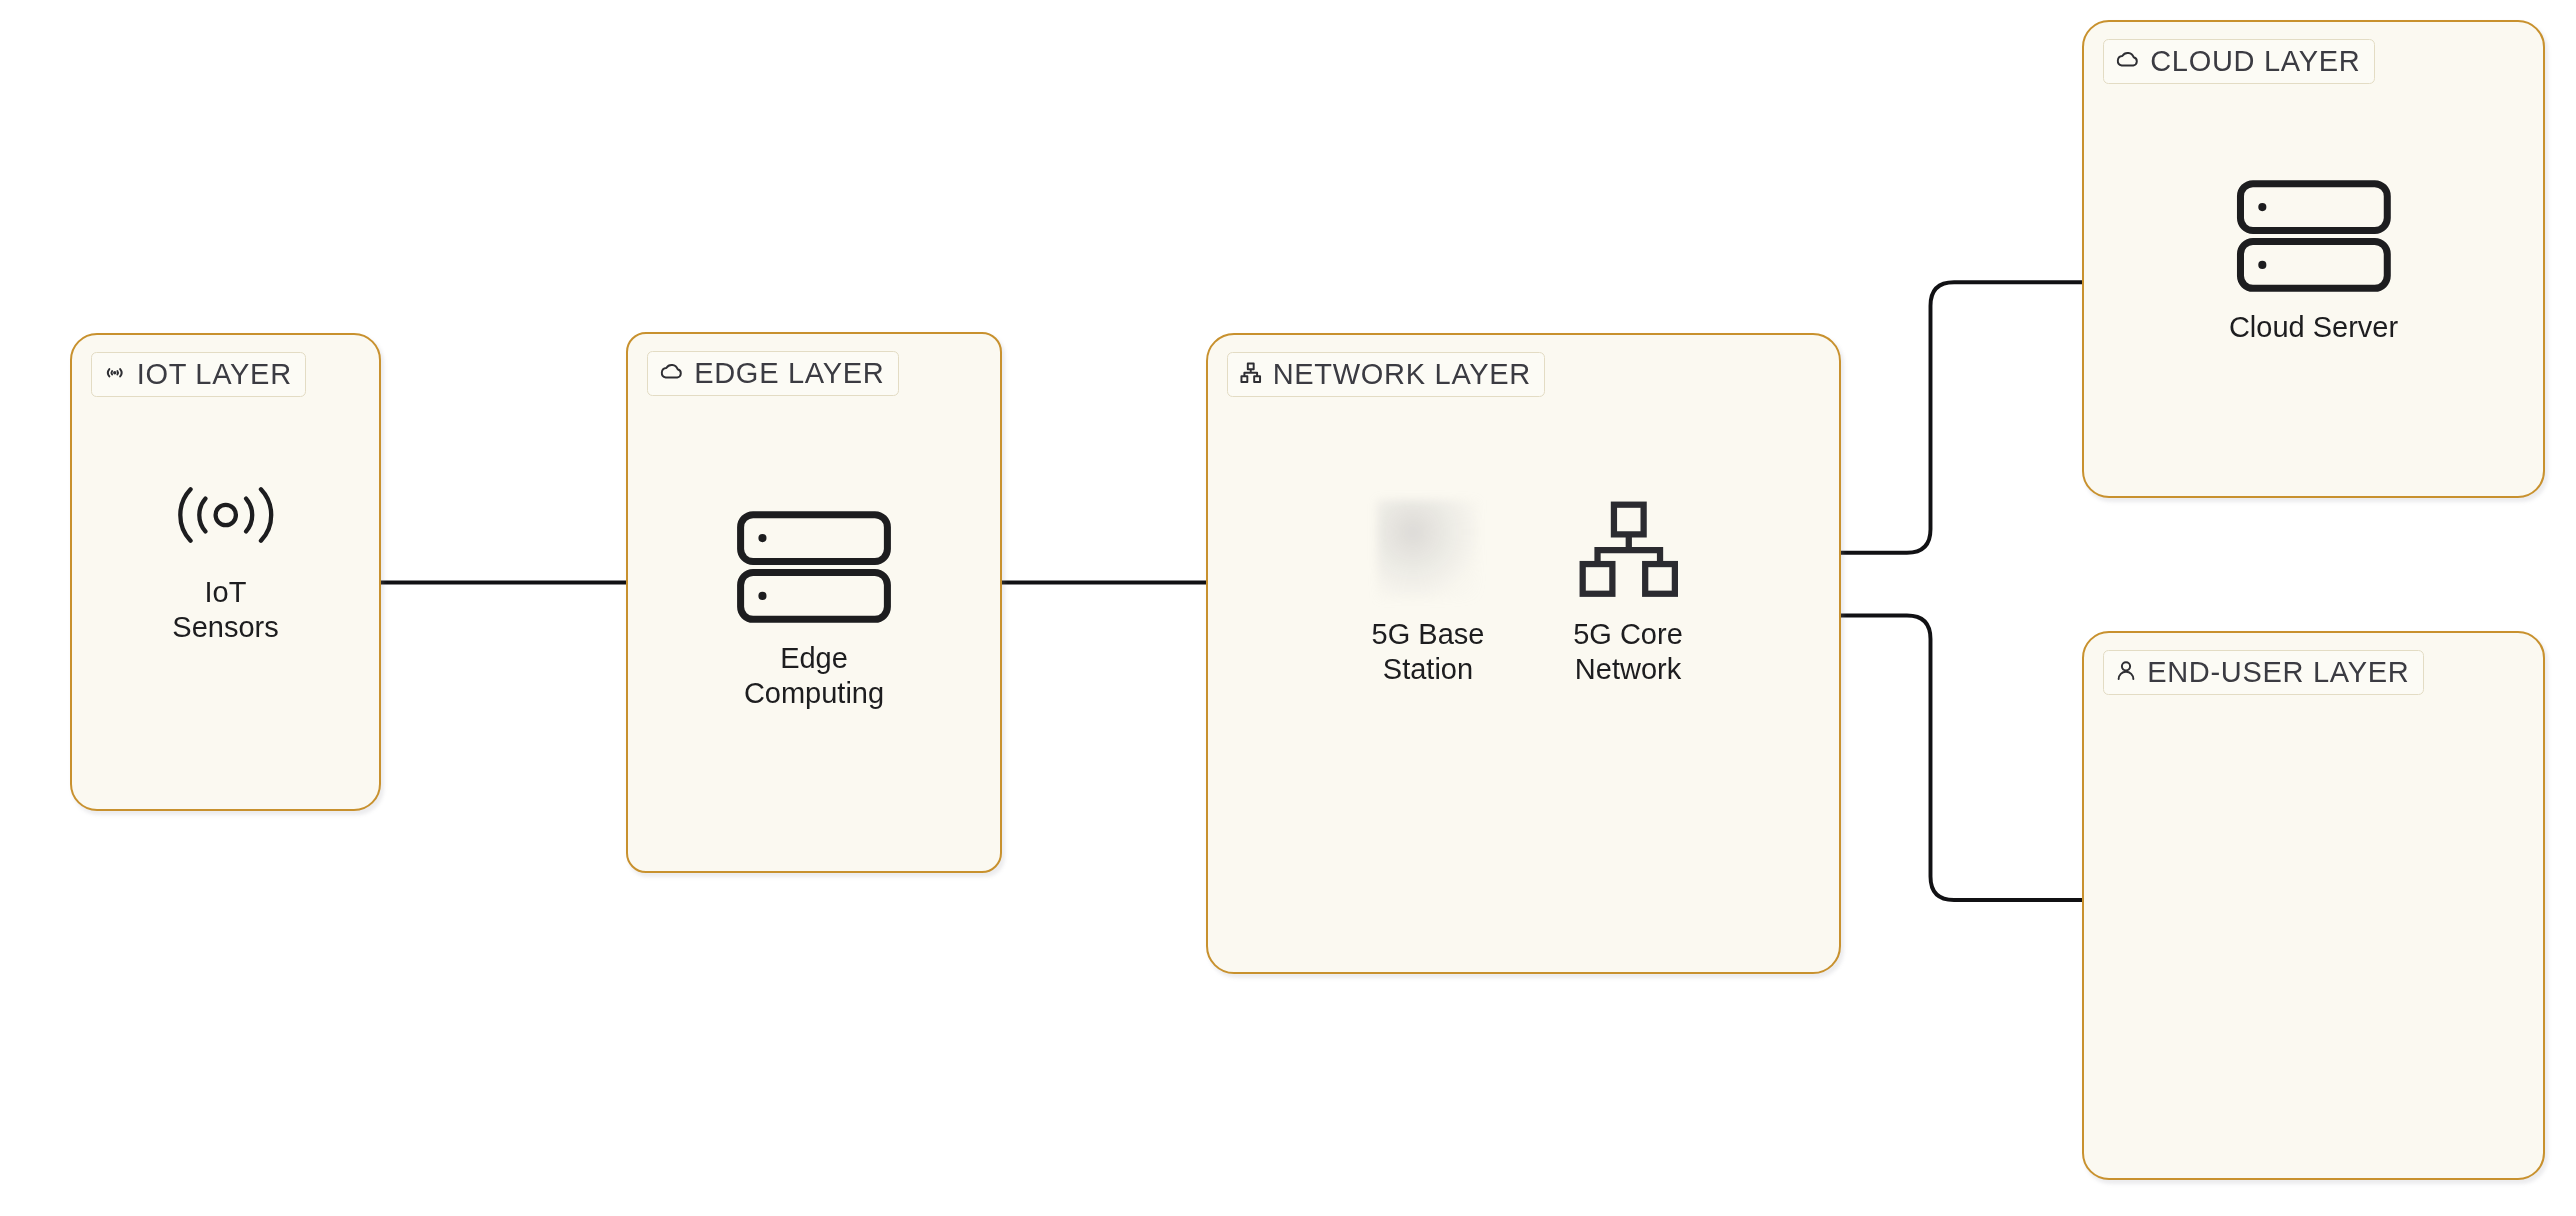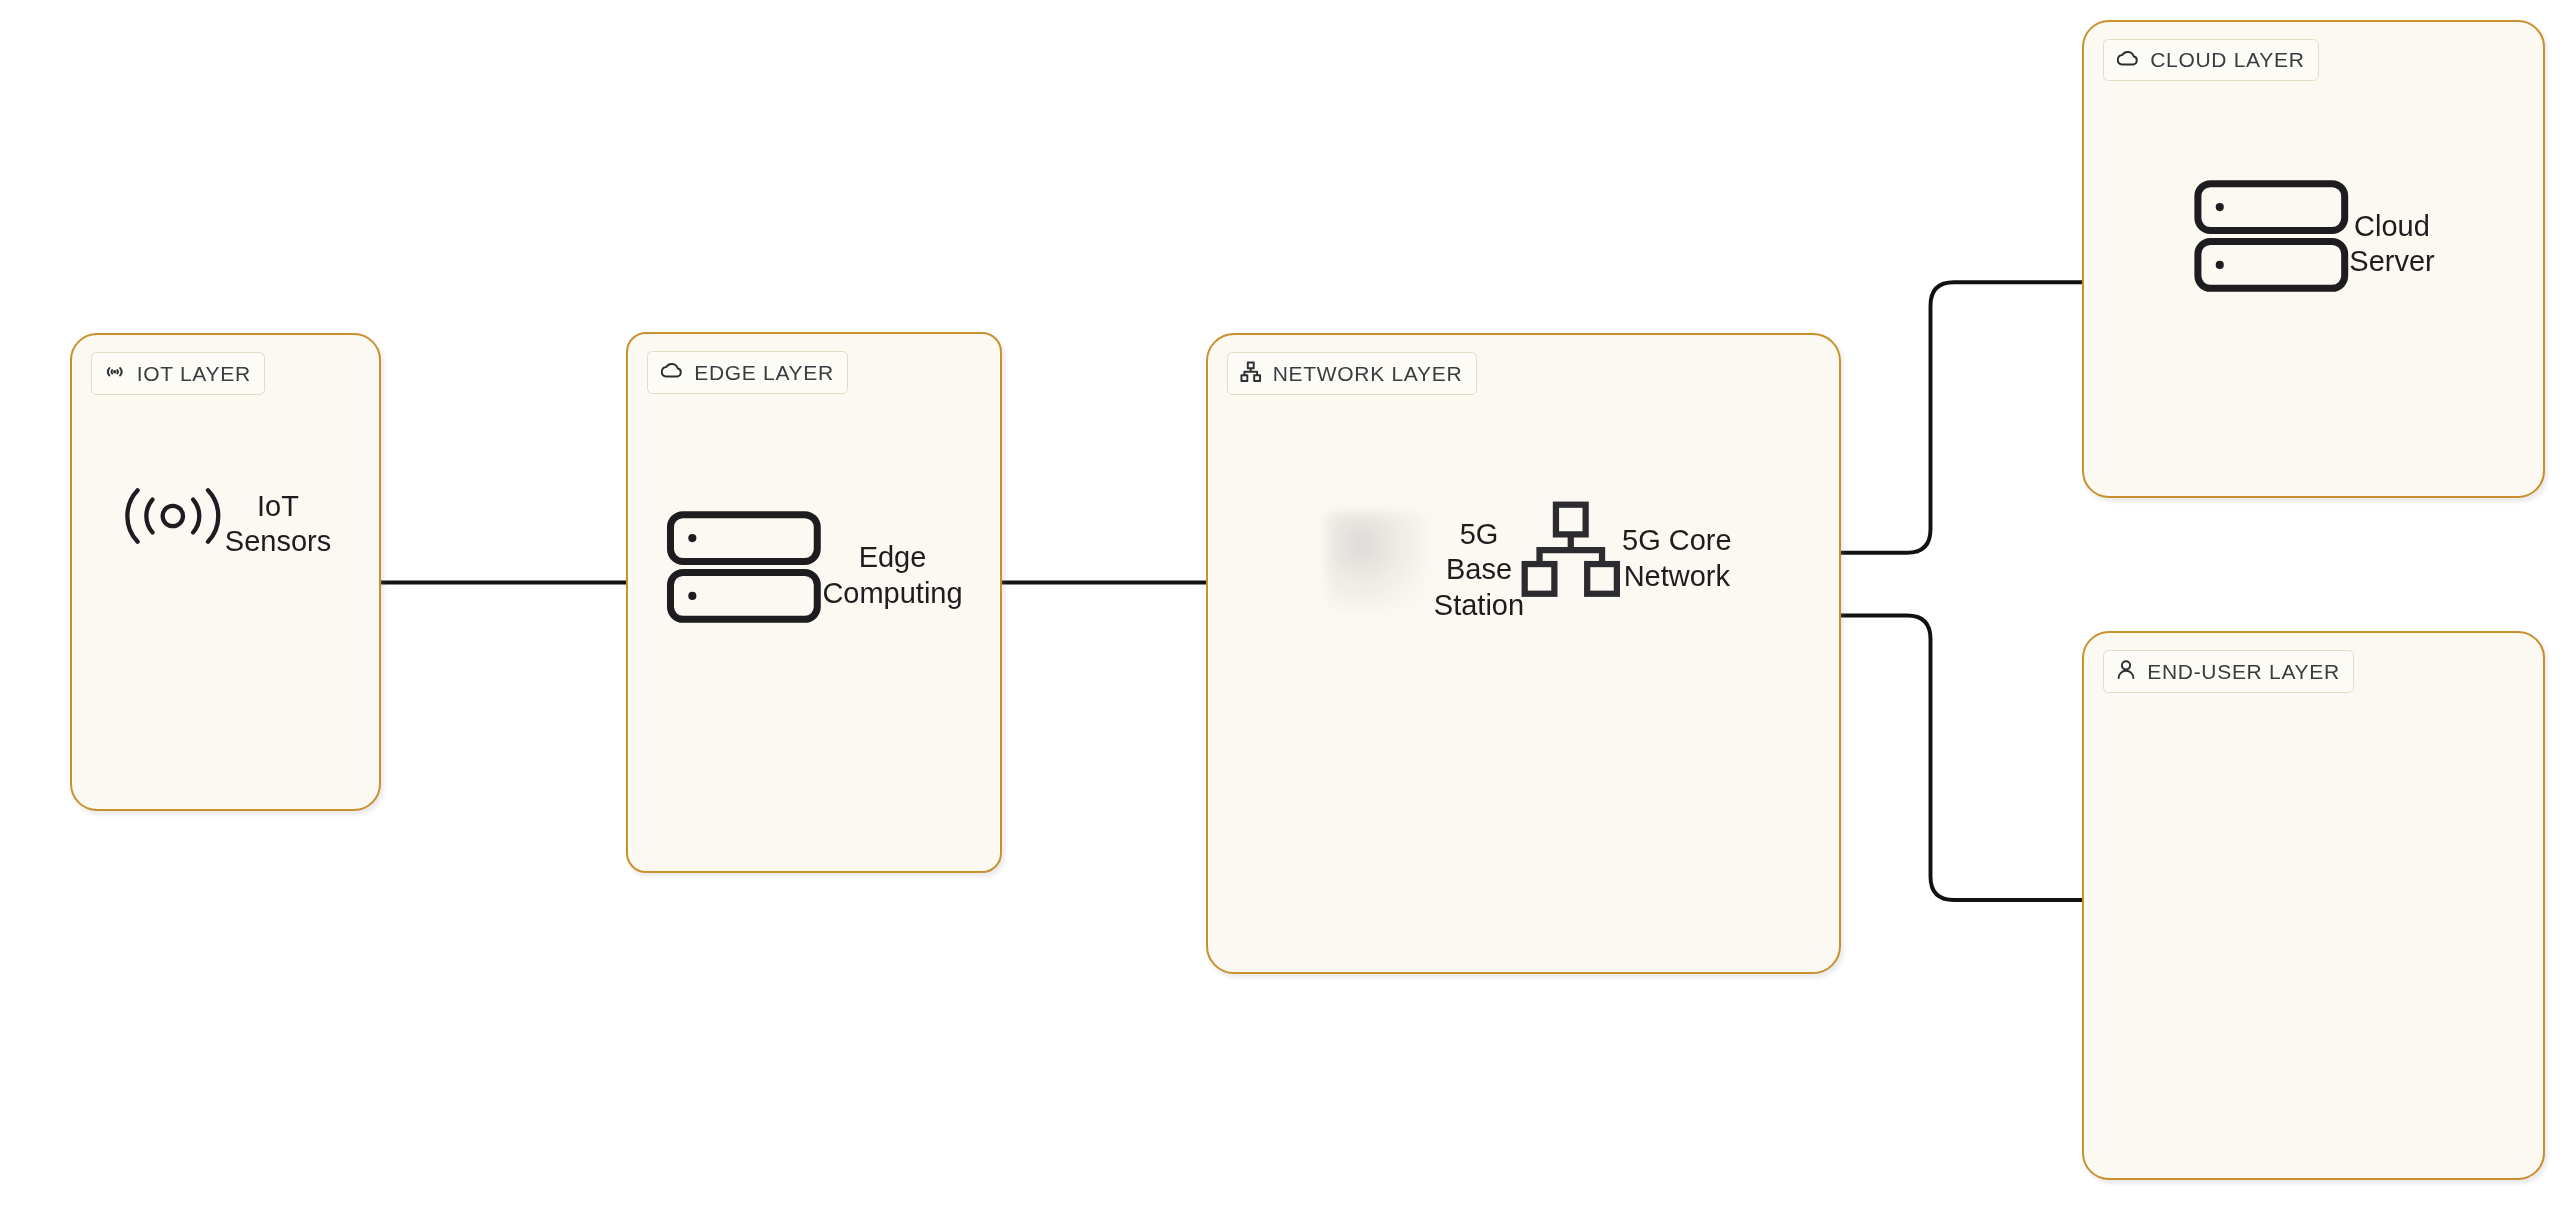--- a/index.html
+++ b/index.html
@@ -25,32 +25,32 @@
     top:17px;left:19px;
     display:flex;align-items:center;gap:10.2px;
     padding:7px 13.3px 7px 11px;
     background:#fcfbf5;
     border:1.2px solid #e3dcc4;
     border-radius:5.5px;
     box-sizing:border-box;
     white-space:nowrap;
   }
   .badge-label{
-    font-size:21px;
+    font-size:29px;
     letter-spacing:0.7px;
     color:#3b3b42;
     font-weight:400;
     line-height:1;
   }
   .badge-icon{display:block;flex:0 0 auto;}
 
   
   .node{
     position:absolute;
-    display:flex;flex-direction:row;
+    display:flex;flex-direction:column;
     align-items:center;
   }
   .node-icon{display:flex;align-items:center;justify-content:center;}
   .node-label{
     margin-top:17px;
     font-size:29px;
     line-height:1.22;
     color:#1d1d1f;
     text-align:center;
     white-space:pre-line;

